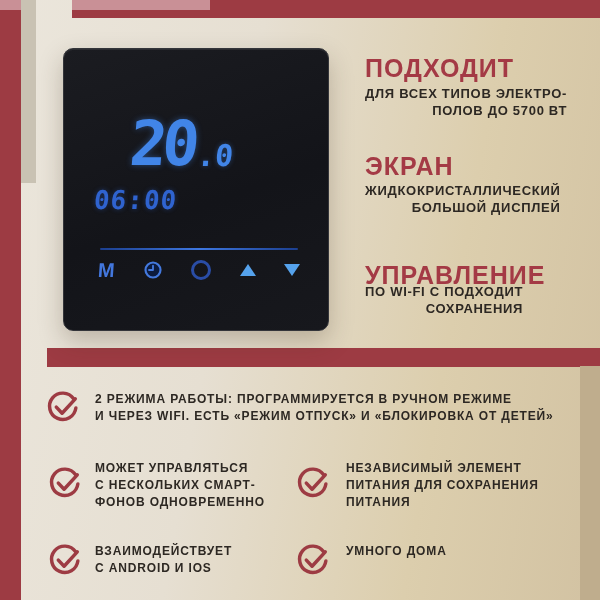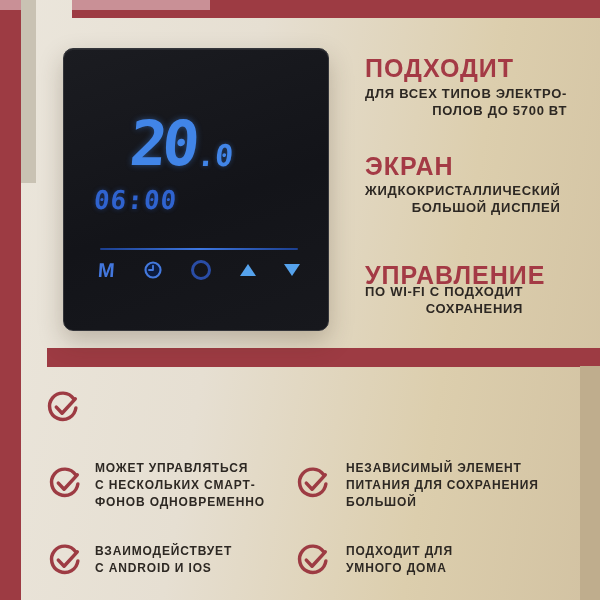--- a/index.html
+++ b/index.html
@@ -101,53 +101,54 @@
   <div class="section-body" style="top:283px;">
     <div>ПО WI-FI С ПОДХОДИТ</div>
     <div>СОХРАНЕНИЯ</div>
   </div>
 
   <svg class="check-icon" style="left:46px;top:391px;" viewBox="0 0 40 40">
     <path d="M33.5 9.5 A16 16 0 1 0 36.2 20.5" fill="none" stroke="#9d3b43" stroke-width="4.2" stroke-linecap="round"></path>
     <path d="M12.5 19.5 L19.5 27 L35.5 9.5" fill="none" stroke="#9d3b43" stroke-width="4.2" stroke-linecap="round" stroke-linejoin="round"></path>
   </svg>
   <div class="feature-text" style="left:95px;top:391px;">
+    <div>2 РЕЖИМА РАБОТЫ: ПРОГРАММИРУЕТСЯ В РУЧНОМ РЕЖИМЕ</div>
+    <div>И ЧЕРЕЗ WIFI. ЕСТЬ «РЕЖИМ ОТПУСК» И «БЛОКИРОВКА ОТ ДЕТЕЙ»</div>
   </div>
 
   <svg class="check-icon" style="left:48px;top:467px;" viewBox="0 0 40 40">
     <path d="M33.5 9.5 A16 16 0 1 0 36.2 20.5" fill="none" stroke="#9d3b43" stroke-width="4.2" stroke-linecap="round"></path>
     <path d="M12.5 19.5 L19.5 27 L35.5 9.5" fill="none" stroke="#9d3b43" stroke-width="4.2" stroke-linecap="round" stroke-linejoin="round"></path>
   </svg>
   <div class="feature-text" style="left:95px;top:460px;">
     <div>МОЖЕТ УПРАВЛЯТЬСЯ</div>
     <div>С НЕСКОЛЬКИХ СМАРТ-</div>
     <div>ФОНОВ ОДНОВРЕМЕННО</div>
   </div>
 
   <svg class="check-icon" style="left:296px;top:467px;" viewBox="0 0 40 40">
     <path d="M33.5 9.5 A16 16 0 1 0 36.2 20.5" fill="none" stroke="#9d3b43" stroke-width="4.2" stroke-linecap="round"></path>
     <path d="M12.5 19.5 L19.5 27 L35.5 9.5" fill="none" stroke="#9d3b43" stroke-width="4.2" stroke-linecap="round" stroke-linejoin="round"></path>
   </svg>
   <div class="feature-text" style="left:346px;top:460px;">
     <div>НЕЗАВИСИМЫЙ ЭЛЕМЕНТ</div>
     <div>ПИТАНИЯ ДЛЯ СОХРАНЕНИЯ</div>
-    <div>БОЛЬШОЙ</div>
+    <div>ПИТАНИЯ</div>
   </div>
 
   <svg class="check-icon" style="left:48px;top:544px;" viewBox="0 0 40 40">
     <path d="M33.5 9.5 A16 16 0 1 0 36.2 20.5" fill="none" stroke="#9d3b43" stroke-width="4.2" stroke-linecap="round"></path>
     <path d="M12.5 19.5 L19.5 27 L35.5 9.5" fill="none" stroke="#9d3b43" stroke-width="4.2" stroke-linecap="round" stroke-linejoin="round"></path>
   </svg>
   <div class="feature-text" style="left:95px;top:543px;">
     <div>ВЗАИМОДЕЙСТВУЕТ</div>
     <div>С ANDROID И IOS</div>
   </div>
 
   <svg class="check-icon" style="left:296px;top:544px;" viewBox="0 0 40 40">
     <path d="M33.5 9.5 A16 16 0 1 0 36.2 20.5" fill="none" stroke="#9d3b43" stroke-width="4.2" stroke-linecap="round"></path>
     <path d="M12.5 19.5 L19.5 27 L35.5 9.5" fill="none" stroke="#9d3b43" stroke-width="4.2" stroke-linecap="round" stroke-linejoin="round"></path>
   </svg>
   <div class="feature-text" style="left:346px;top:543px;">
-    <div>ПОДХОДИТ ДЛЯ</div>
     <div>УМНОГО ДОМА</div>
   </div>
 
 </div>
 
 </body></html>

